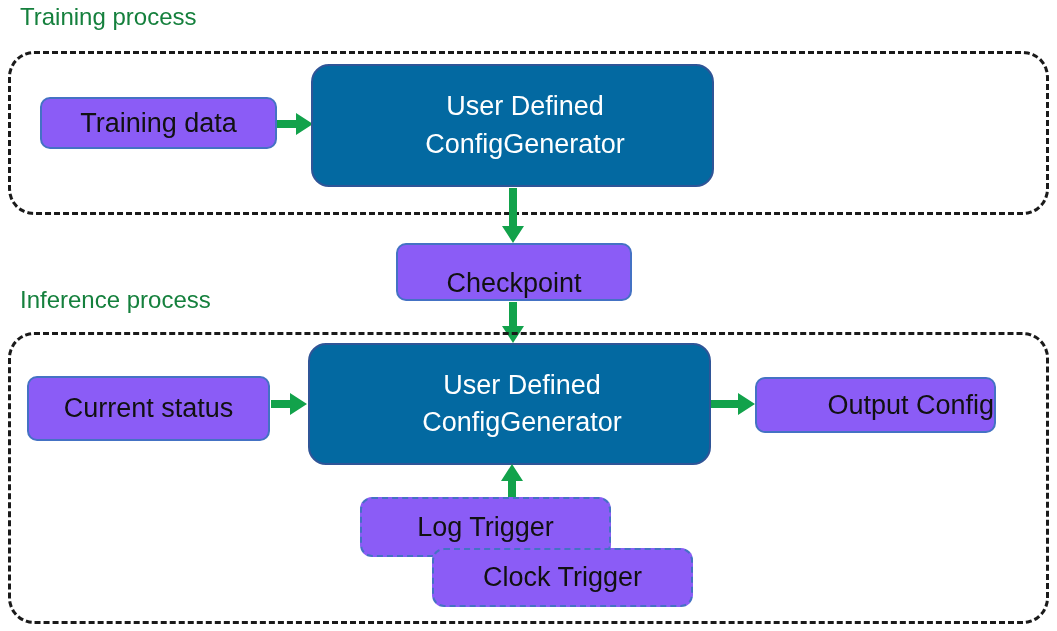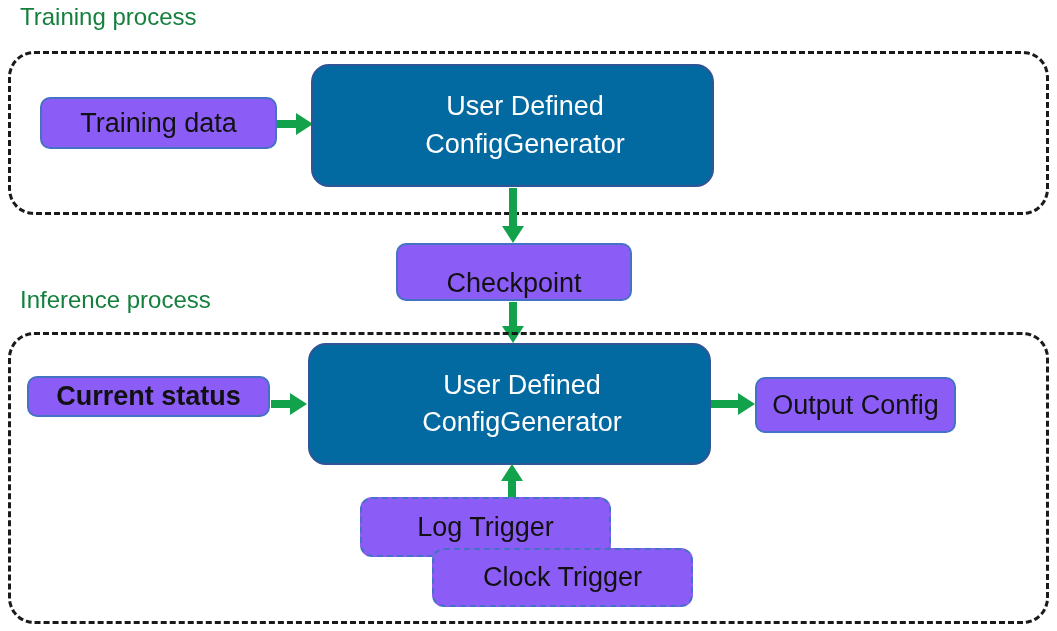--- a/index.html
+++ b/index.html
@@ -99,42 +99,42 @@
   <div class="arrow" style="left:500px; top:302px;">
     <svg width="26" height="41" viewBox="0 0 26 41">
       <polygon points="9,0 17,0 17,24 24,24 13,41 2,24 9,24" fill="#12A24B"></polygon>
     </svg>
   </div>
 
   <div class="section-label" style="left:20px; top:286px;">Inference process</div>
 
   <div class="dashed-container" style="left:8px; top:332px; width:1041px; height:292px;"></div>
 
-  <div class="node light" style="left:27px; top:376px; width:243px; height:41px;font-weight:bold;">
+  <div class="node light" style="left:27px; top:376px; width:243px; height:65px;">
     <span>Current status</span>
   </div>
 
   <div class="arrow" style="left:271px; top:391px;">
     <svg width="36" height="26" viewBox="0 0 36 26">
       <polygon points="0,9 19,9 19,2 36,13 19,24 19,17 0,17" fill="#12A24B"></polygon>
     </svg>
   </div>
 
   <div class="node blue" style="left:308px; top:343px; width:403px; height:122px;">
     <div>User Defined</div>
     <div>ConfigGenerator</div>
   </div>
 
   <div class="arrow" style="left:711px; top:391px;">
     <svg width="44" height="26" viewBox="0 0 44 26">
       <polygon points="0,9 27,9 27,2 44,13 27,24 27,17 0,17" fill="#12A24B"></polygon>
     </svg>
   </div>
 
-  <div class="node light" style="left:755px; top:377px; width:201px; height:56px;">
+  <div class="node light" style="left:755px; top:377px; width:241px; height:56px;justify-content:flex-end;">
     <span>Output Config</span>
   </div>
 
   <div class="arrow" style="left:499px; top:464px;">
     <svg width="26" height="34" viewBox="0 0 26 34">
       <polygon points="13,0 24,17 17,17 17,34 9,34 9,17 2,17" fill="#12A24B"></polygon>
     </svg>
   </div>
 
   <div class="node dashed-blue" style="left:432px; top:548px; width:261px; height:59px; z-index:2;">

